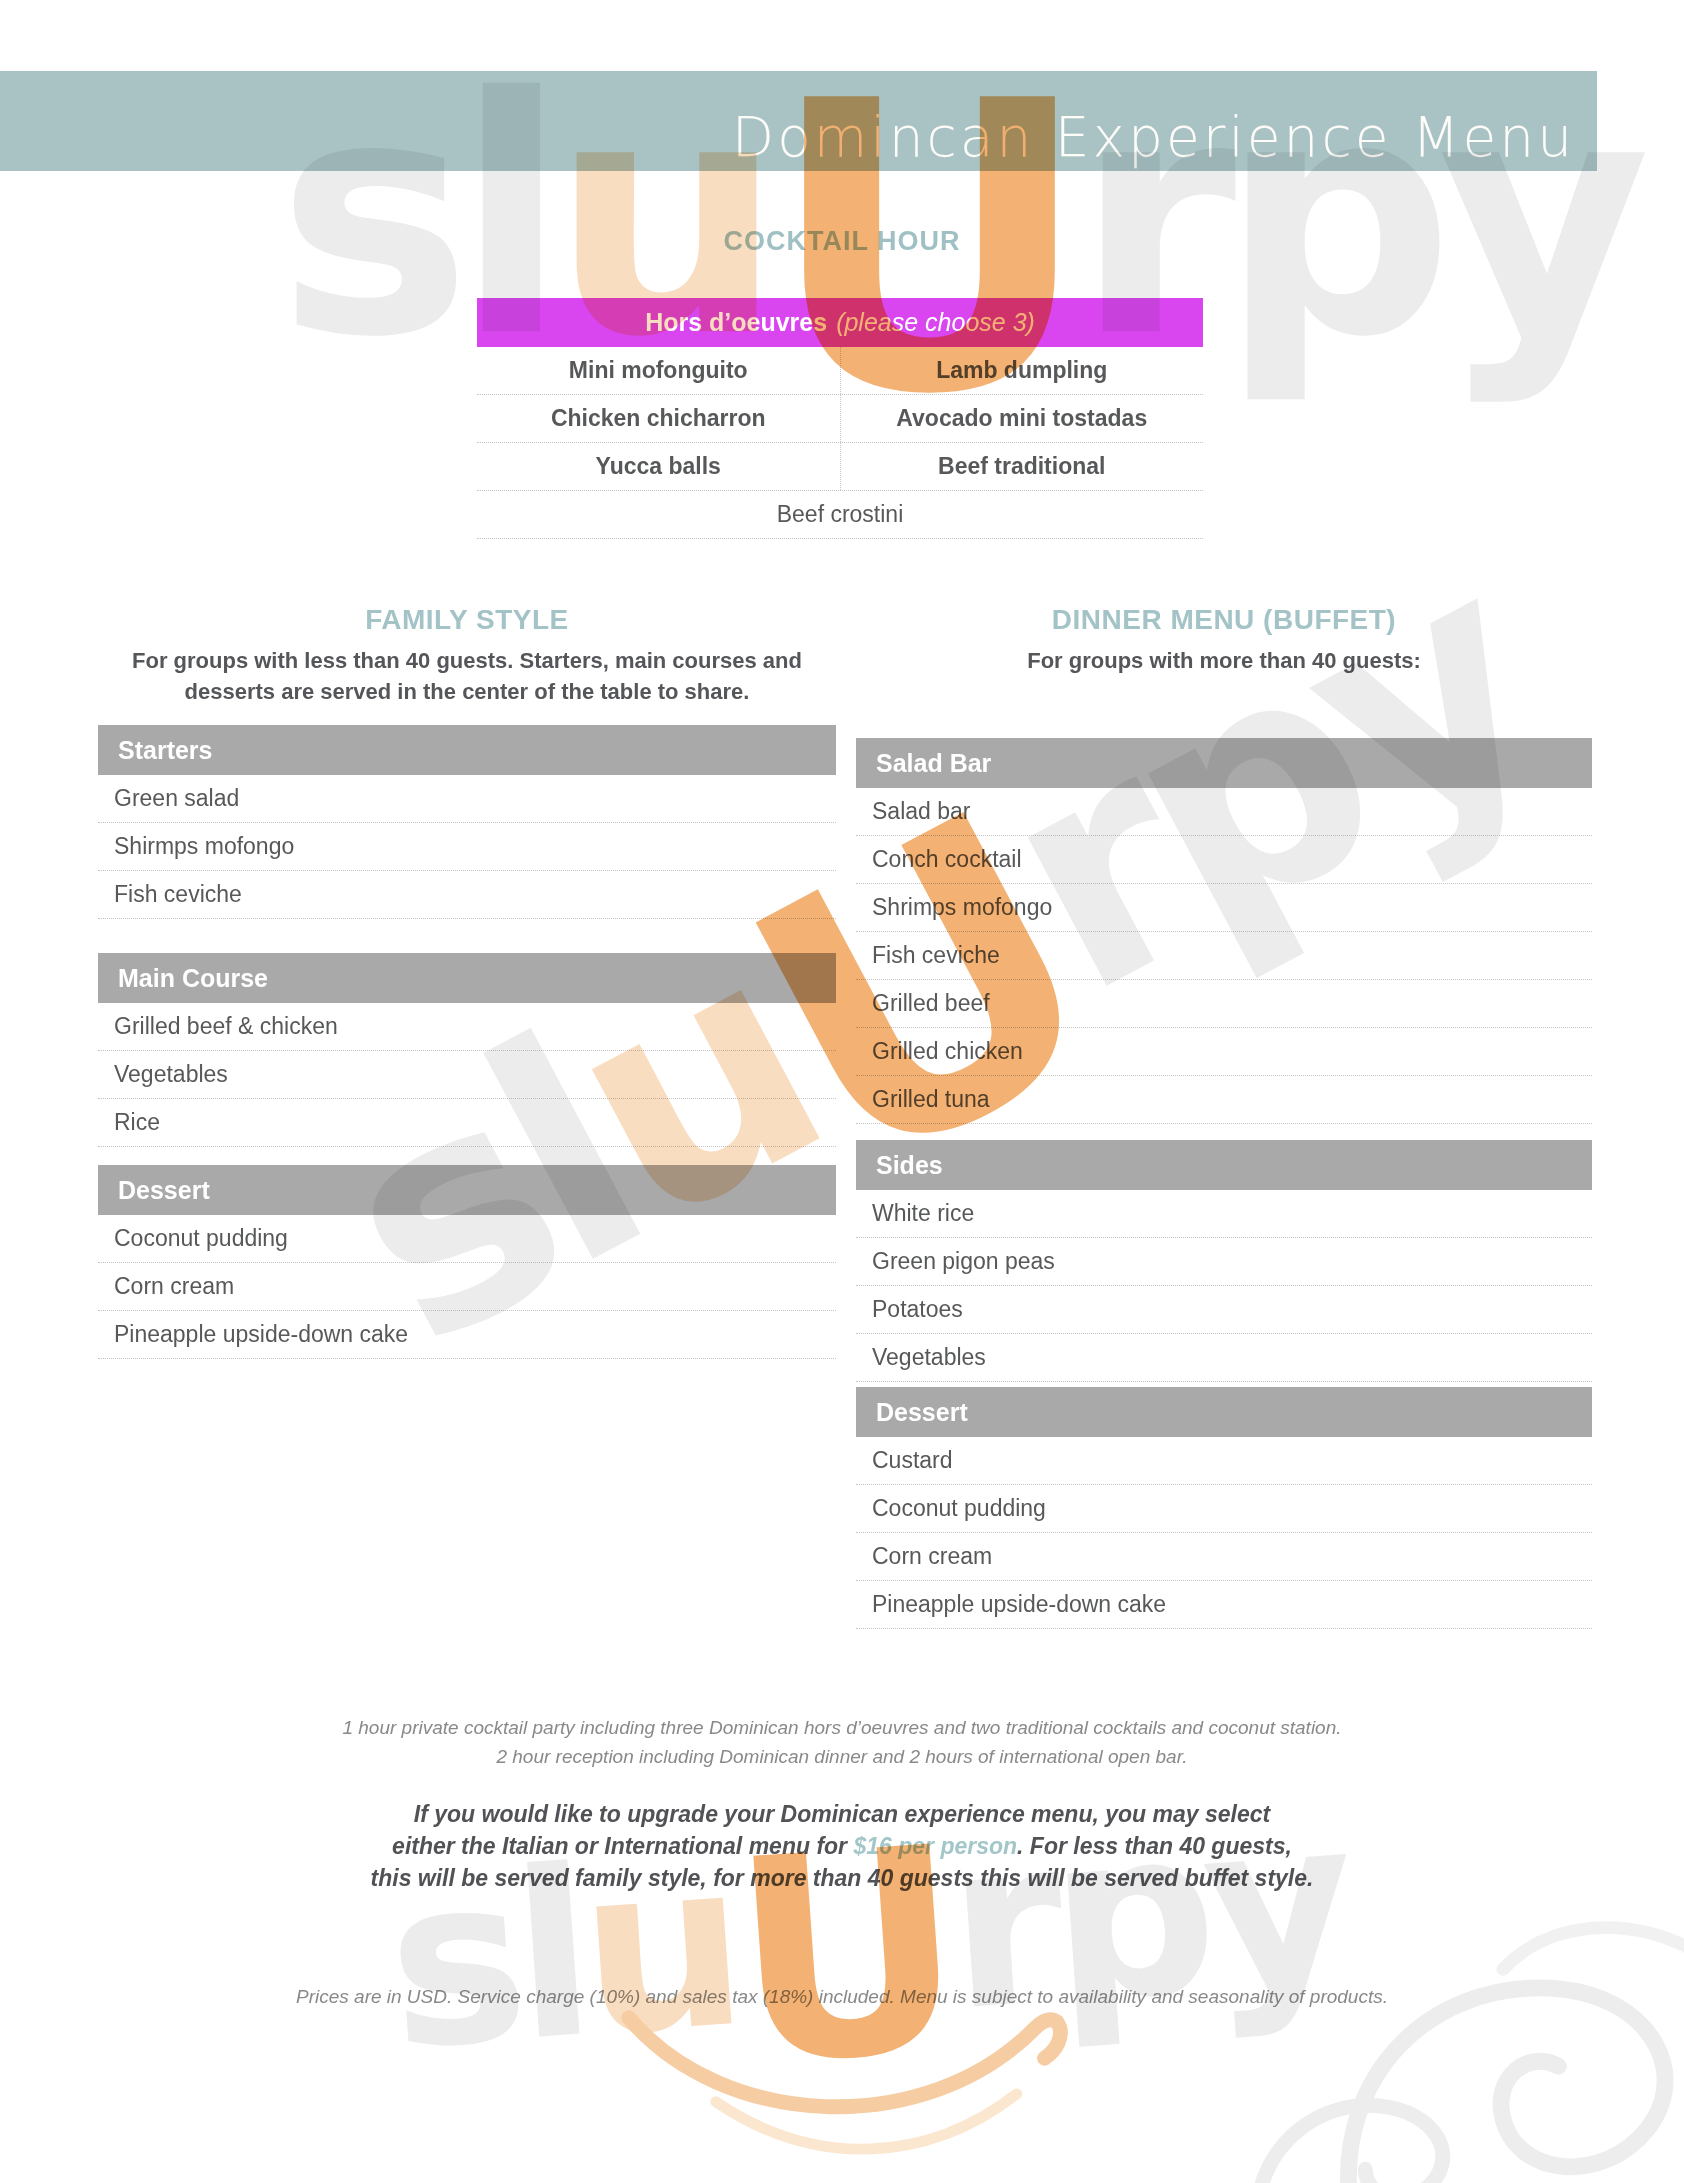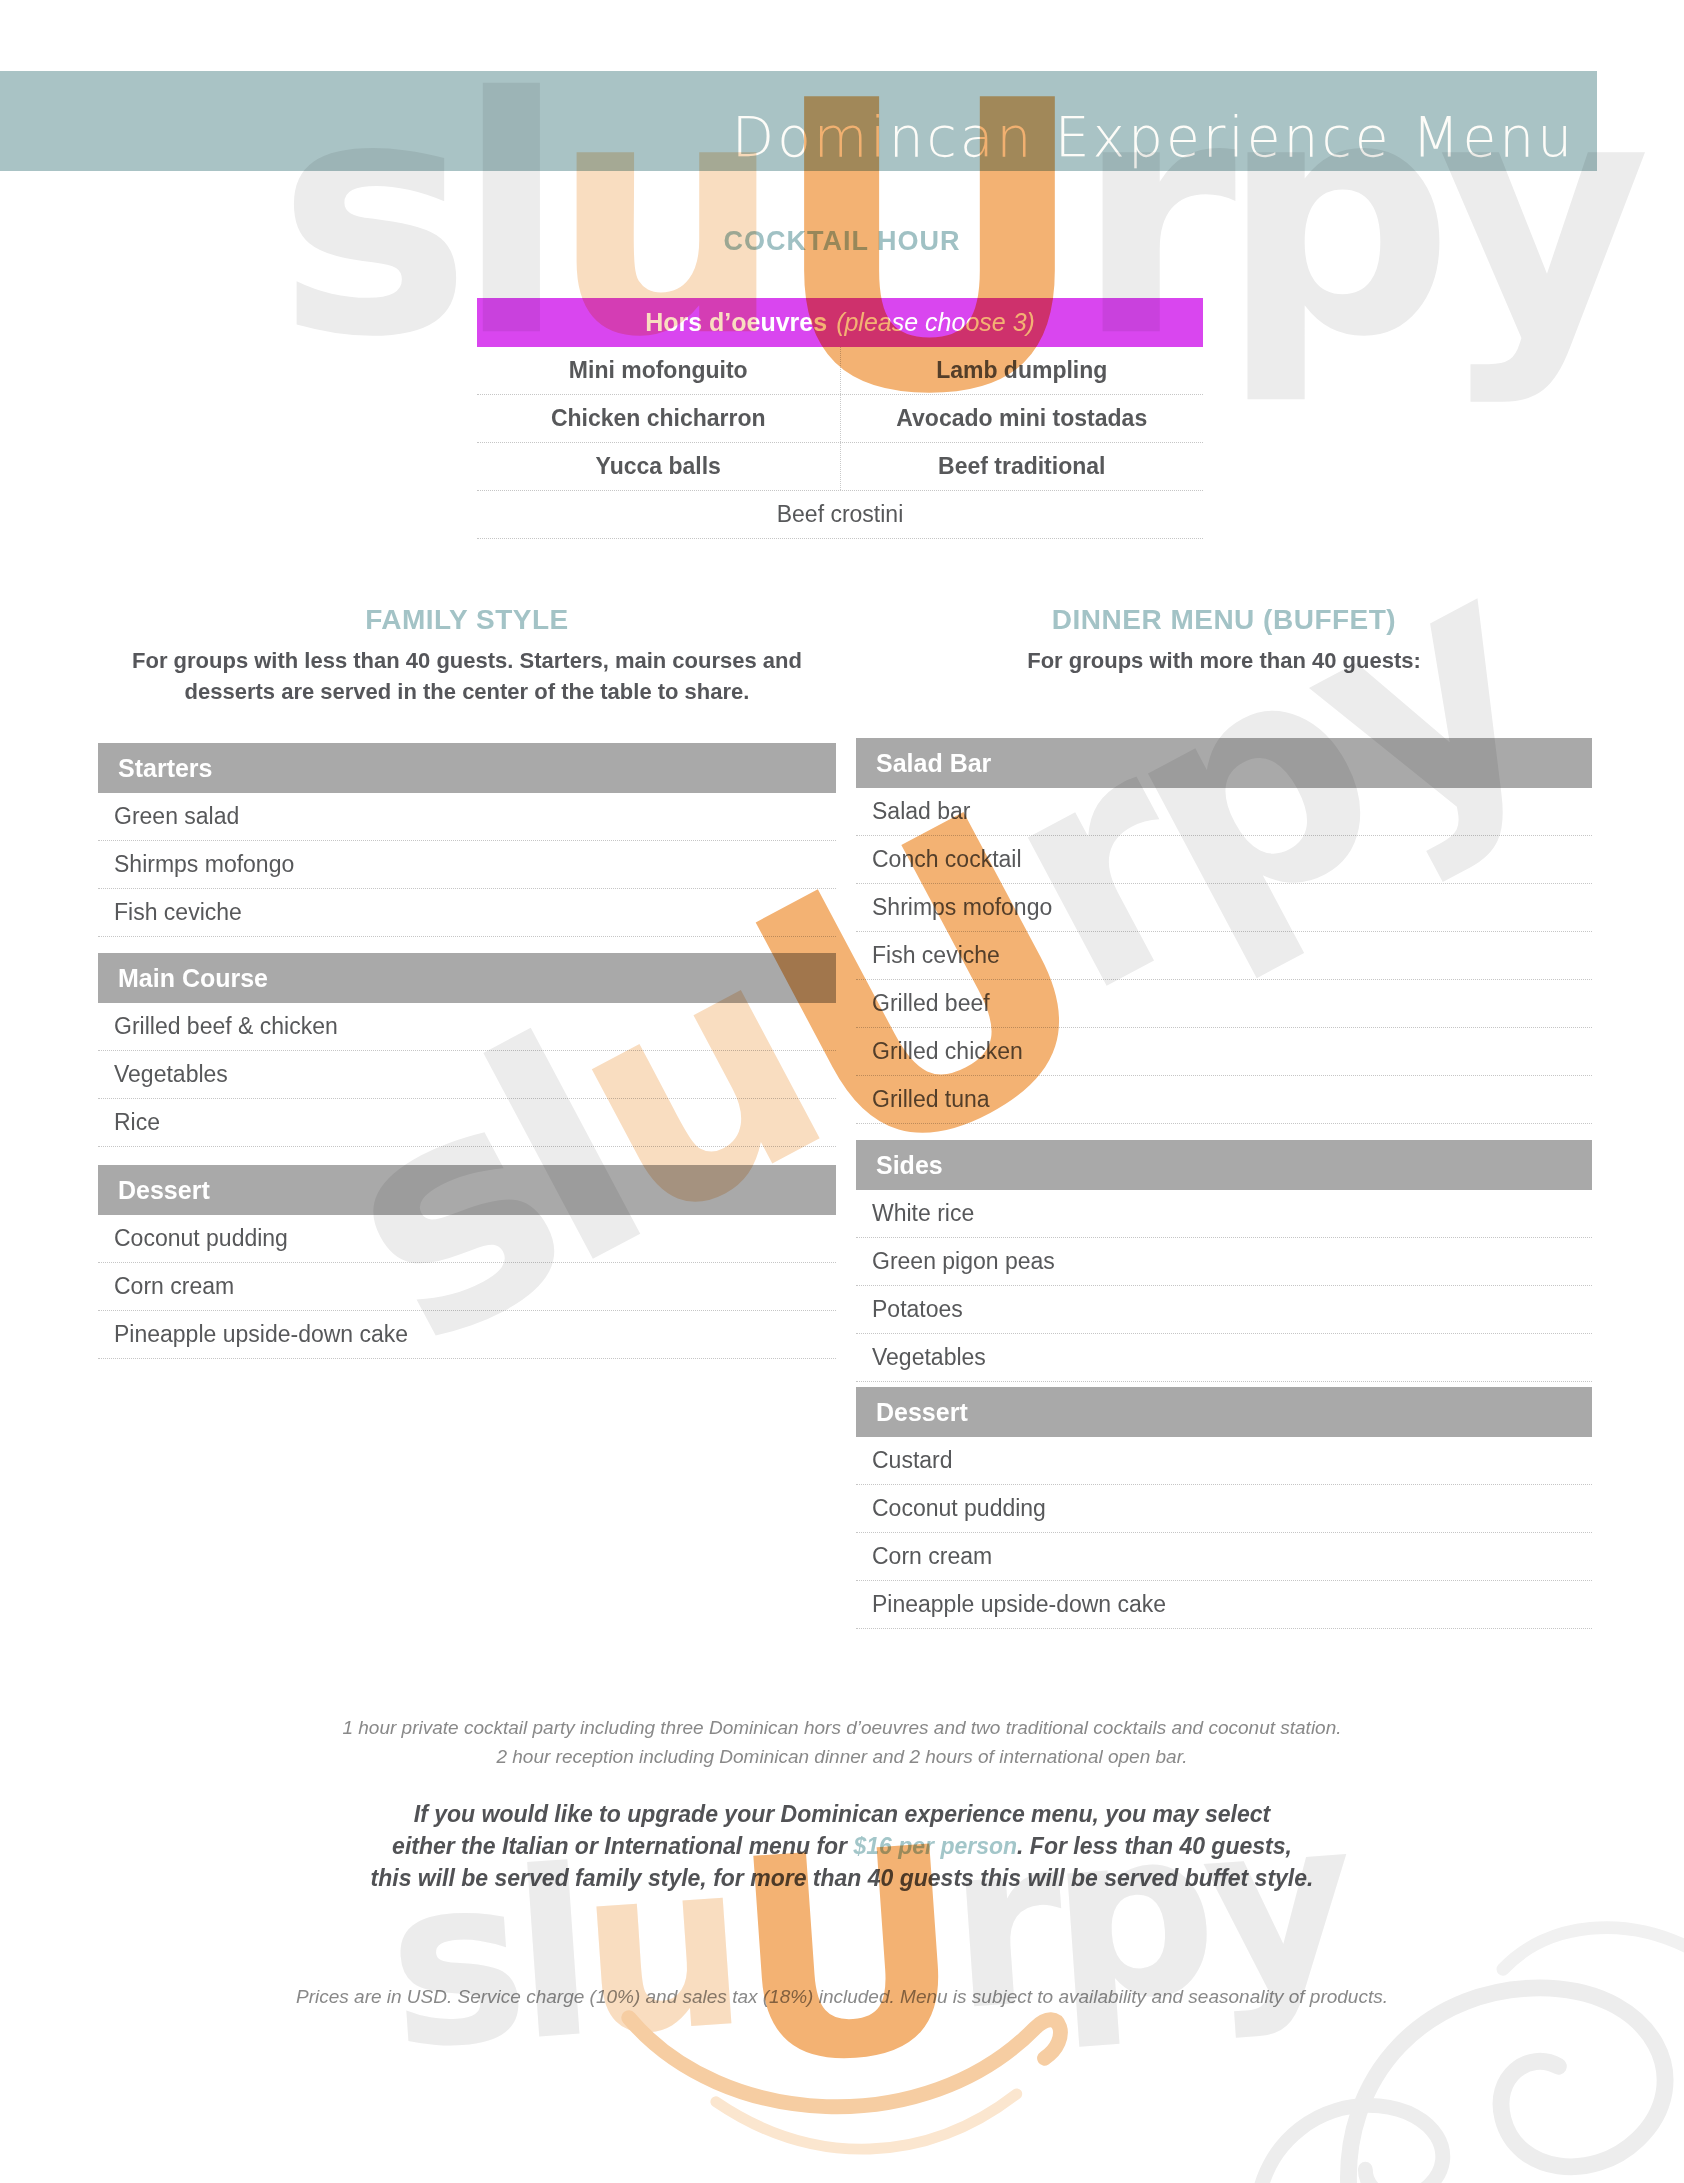--- a/index.html
+++ b/index.html
@@ -31,21 +31,21 @@
         letter-spacing:0.5px;color:#a3c3c6;z-index:1;}
   #family-heading{left:98px;top:604px;width:738px;}
   #buffet-heading{left:856px;top:604px;width:736px;}
   .col-desc{position:absolute;text-align:center;font-size:22px;font-weight:bold;color:#55565a;
         line-height:31px;z-index:1;}
   #family-desc{left:91px;top:645px;width:752px;}
   #buffet-desc{left:856px;top:645px;width:736px;}
 
   
   .menu-section{position:absolute;z-index:1;}
-  #family-starters{left:98px;top:743px;width:738px;}
+  #family-starters{left:98px;top:725px;width:738px;}
   #family-main{left:98px;top:953px;width:738px;}
   #family-dessert{left:98px;top:1165px;width:738px;}
   #buffet-salad{left:856px;top:738px;width:736px;}
   #buffet-sides{left:856px;top:1140px;width:736px;}
   #buffet-dessert{left:856px;top:1387px;width:736px;}
   .section-band{height:50px;line-height:50px;background:#a9a9a9;color:#ffffff;
         font-weight:bold;font-size:25px;padding-left:20px;}
   .section-items{list-style:none;margin:0;padding:0;}
   .section-items li{height:47px;line-height:47px;padding-left:16px;
         border-bottom:1px dotted #c6c6c6;font-size:23px;color:#57585a;}

